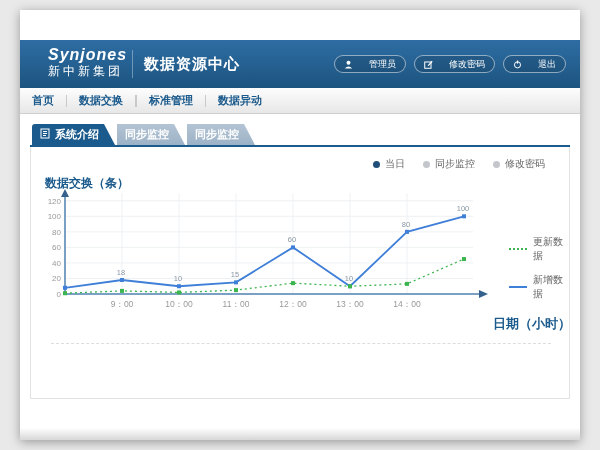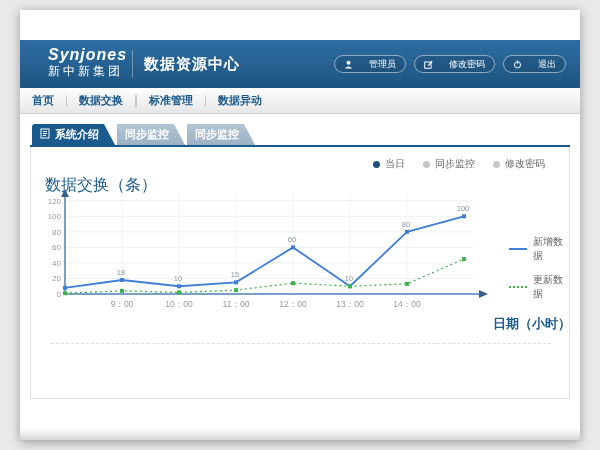--- a/index.html
+++ b/index.html
@@ -25,21 +25,21 @@
   .tab{height:21px;display:flex;align-items:center;gap:5px;padding:0 16px 0 8px;font-size:11px;font-weight:bold;color:#fff;cursor:pointer;clip-path:polygon(0 0,calc(100% - 11px) 0,100% 100%,0 100%);}
   .tab.active{background:#1b5a8c;border-radius:3px 0 0 0;}
   .tab.inactive{background:linear-gradient(#b3c4d4,#9cb2c6);}
   .tab-rule{position:absolute;left:10px;top:135px;width:540px;height:2px;background:#1b5a8c;}
   
   .panel{position:absolute;left:10px;top:137px;width:540px;height:252px;border:1px solid #e2e2e2;border-top:none;background:#fff;box-sizing:border-box;}
   .filters{position:absolute;right:24px;top:10px;display:flex;gap:18px;align-items:center;}
   .radio{display:flex;align-items:center;gap:5px;font-size:10px;color:#666;cursor:pointer;}
   .dot{width:7px;height:7px;border-radius:50%;background:#c3c7cc;}
   .dot.sel{background:#1f4e7a;}
-  .ylabel{position:absolute;left:14px;top:28px;color:#1b5a8c;font-size:16px;font-weight:normal;}
+  .ylabel{position:absolute;left:14px;top:28px;color:#1b5a8c;font-size:12px;font-weight:bold;}
   .chart-wrap{position:absolute;left:14px;top:42px;width:450px;height:130px;}
   .legend{position:absolute;left:478px;top:88px;display:flex;flex-direction:column;gap:10px;}
   .leg-item{display:flex;align-items:center;gap:6px;font-size:10px;color:#666;}
   .leg-line{width:20px;height:0;border-top:2px solid;}
   .leg-line.dotted{border-top-style:dotted;}
   .xlabel{position:absolute;left:462px;top:168px;color:#1b5a8c;font-size:13px;font-weight:bold;white-space:nowrap;}
   .dash-sep{position:absolute;left:20px;top:196px;width:500px;border-top:1px dashed #ddd;}
   .note{position:absolute;left:30px;top:210px;font-size:9px;line-height:12px;width:480px;}
   .note .pre{color:#d23a3a;font-weight:bold;}
   .note .txt{color:#9a9a9a;}
@@ -193,27 +193,27 @@
           <rect x="189" y="99.11538461538461" width="4" height="4" fill="#3cb54f"></rect>
           <rect x="246" y="92.12307692307692" width="4" height="4" fill="#3cb54f"></rect>
           <rect x="303" y="95.23076923076923" width="4" height="4" fill="#3cb54f"></rect>
           <rect x="360" y="92.9" width="4" height="4" fill="#3cb54f"></rect>
           <rect x="417" y="68.03846153846155" width="4" height="4" fill="#3cb54f"></rect>
         </svg>
     </div>
 
     <div class="legend">
       <div class="leg-item">
+        <span class="leg-line dotted" style="border-color:#3cb54f;"></span>
+        <span>更新数据</span>
+      </div>
+      <div class="leg-item">
         <span class="leg-line" style="border-color:#3f7fd8;"></span>
         <span>新增数据</span>
       </div>
-      <div class="leg-item">
-        <span class="leg-line dotted" style="border-color:#3cb54f;"></span>
-        <span>更新数据</span>
-      </div>
     </div>
 
     <div class="xlabel">日期（小时）</div>
 
     <div class="dash-sep"></div>
   </div>
 
   <div class="chrome-bottom"></div>
 </div>
 

